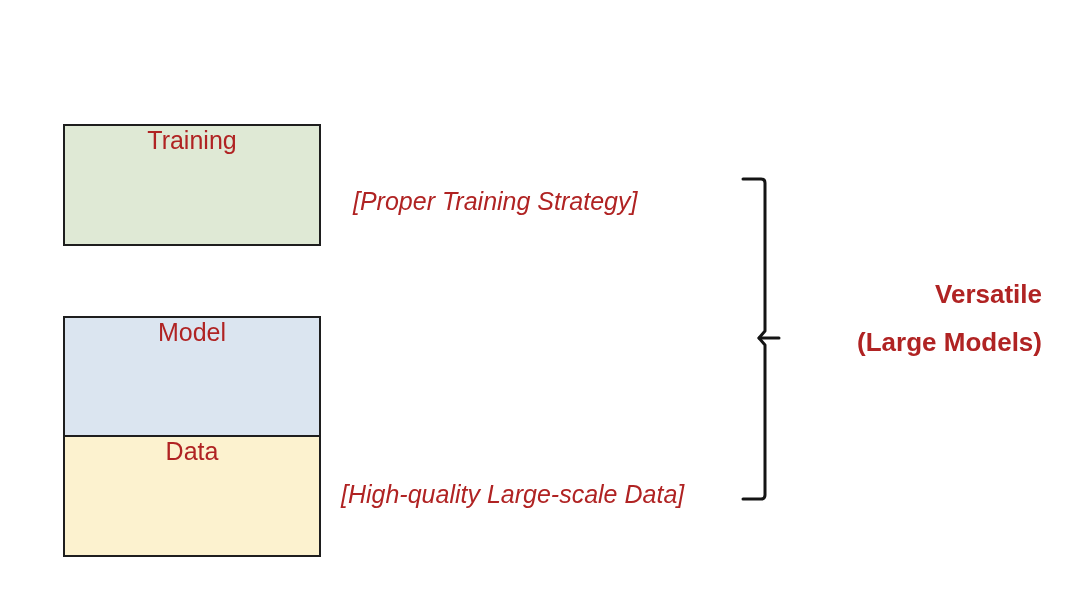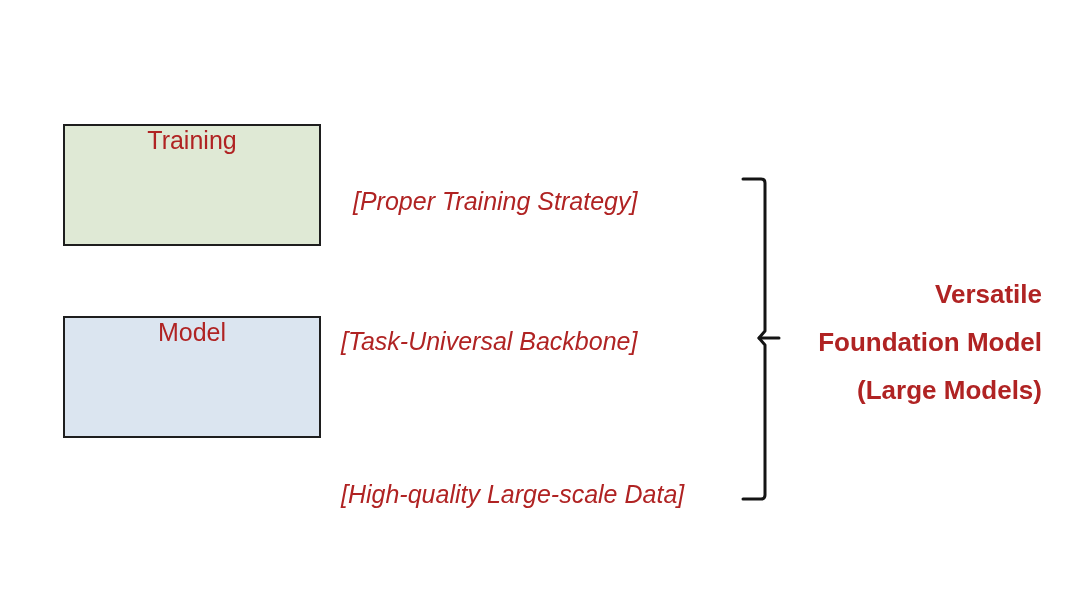--- a/index.html
+++ b/index.html
@@ -48,29 +48,30 @@
 
 <div class="canvas">
 
 
   <div class="box box-training">
     <span class="box-label">Training</span>
   </div>
   <div class="box box-model">
     <span class="box-label">Model</span>
   </div>
+  <div class="box box-data">
+    <span class="box-label">Data</span>
+  </div>
 
   <div class="annotation ann-1">[Proper Training Strategy]</div>
-  <div class="annotation ann-2">[Task-Universal Backbone]</div>
   <div class="annotation ann-3">[High-quality Large-scale Data]</div>
 
   <svg class="brace" viewBox="0 0 48 334" aria-hidden="true">
     <path d="M 5,7 H 23 Q 27,7 27,11 V 159 L 21,166 L 27,173 V 323 Q 27,327 23,327 H 5"></path>
     <path d="M 21,166 H 41"></path>
   </svg>
 
   <div class="result">
     <div>Versatile</div>
-    <div>Foundation Model</div>
     <div>(Large Models)</div>
   </div>
 
 </div>
 
 </body></html>

